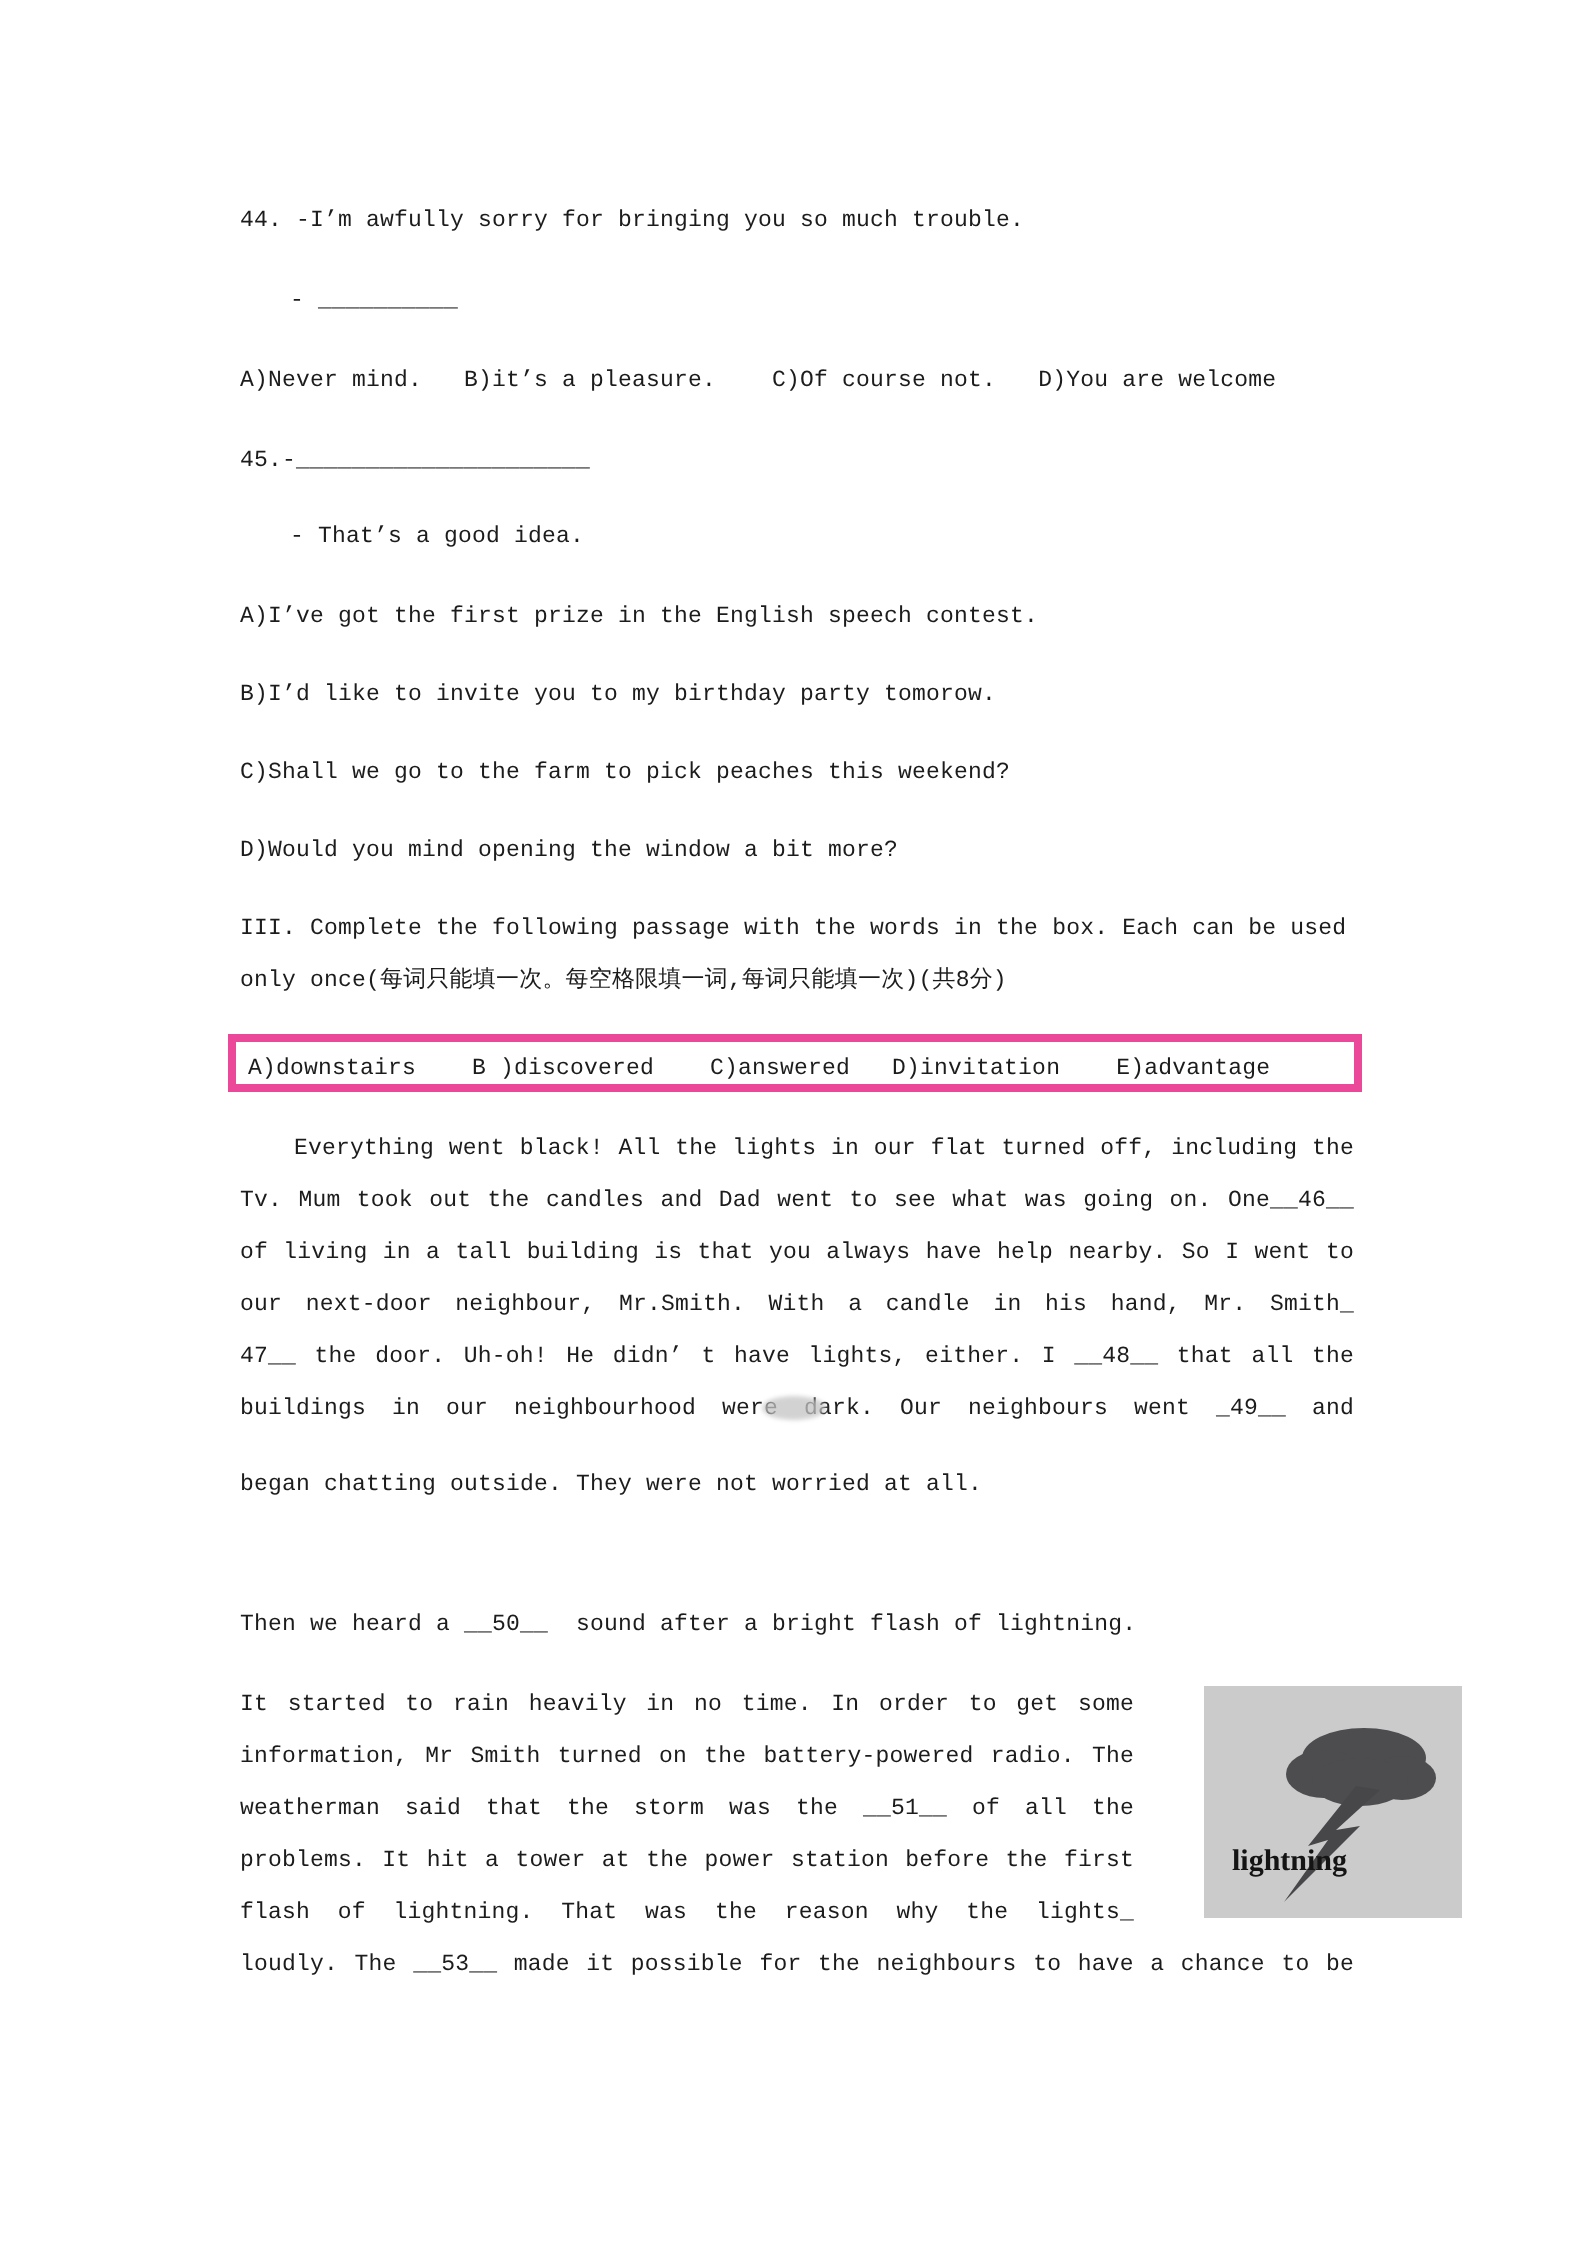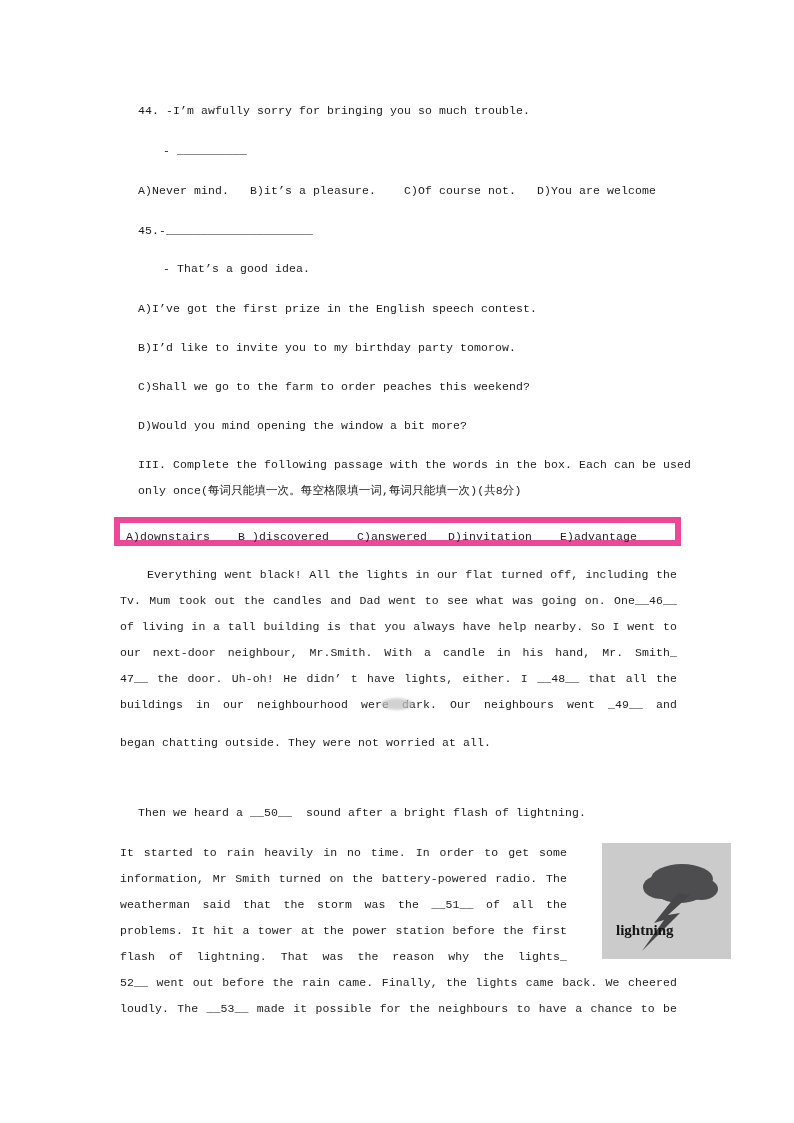--- a/index.html
+++ b/index.html
@@ -6,31 +6,31 @@
   html,body { background:#ffffff; }
   body {
     width:794px; height:1123px; position:relative; overflow:hidden;
     font-family:"Liberation Mono","DejaVu Sans Mono",monospace;
     color:#1c1c1c;
   }
   .page { position:absolute; inset:0; background:#ffffff; }
   .abs { position:absolute; }
   .preline {
     position:absolute; white-space:pre;
-    font-size:11.5px; line-height:15px; letter-spacing:0.1px;margin-left:18px;
+    font-size:11.5px; line-height:15px; letter-spacing:0.1px;
   }
   .jline {
     height:26px; line-height:26px; font-size:11.5px; letter-spacing:0.1px;
     text-align:justify; text-align-last:justify; white-space:normal;
   }
   .jline.lastline { text-align-last:left;margin-top:12px; }
   .jline.indent { text-indent:27px; }
   .wordbox {
     position:absolute; left:114px; width:567px; height:29px;
-    border:6px solid #ec4899; background:#ffffff;
+    border:4px solid #ec4899; background:#ffffff;
   }
   .wordbox span {
     display:block; padding-left:6px; line-height:27px;
     white-space:pre; font-size:11.5px; letter-spacing:0.1px;
   }
   .photo {
     position:absolute; left:578px; top:843px; width:129px; height:116px;
     background:#cbcbcb; box-shadow:0 0 0 1px #bfbfbf inset;margin-left:24px;
   }
   .smudge {
@@ -45,21 +45,21 @@
 <div class="page">
 
   <div class="preline" style="left:120px; top:103px;">44. -I’m awfully sorry for bringing you so much trouble.</div>
   <div class="preline" style="left:145px; top:143px;">- __________</div>
   <div class="preline" style="left:120px; top:183px;">A)Never mind.   B)it’s a pleasure.    C)Of course not.   D)You are welcome</div>
 
   <div class="preline" style="left:120px; top:223px;">45.-_____________________</div>
   <div class="preline" style="left:145px; top:261px;text-align:center;">- That’s a good idea.</div>
   <div class="preline" style="left:120px; top:301px;">A)I’ve got the first prize in the English speech contest.</div>
   <div class="preline" style="left:120px; top:340px;">B)I’d like to invite you to my birthday party tomorow.</div>
-  <div class="preline" style="left:120px; top:379px;">C)Shall we go to the farm to order peaches this weekend?</div>
+  <div class="preline" style="left:120px; top:379px;">C)Shall we go to the farm to pick peaches this weekend?</div>
   <div class="preline" style="left:120px; top:418px;">D)Would you mind opening the window a bit more?</div>
 
   <div class="preline" style="left:120px; top:457px;">III. Complete the following passage with the words in the box. Each can be used</div>
   <div class="preline" style="left:120px; top:483px;">only once(每词只能填一次。每空格限填一词,每词只能填一次)(共8分)</div>
 
   <div class="wordbox" style="top:517px;">
     <span>A)downstairs    B )discovered    C)answered   D)invitation    E)advantage</span>
   </div>
 
   <div class="abs" style="left:120px; top:562px; width:557px;">
@@ -79,21 +79,20 @@
 
   <div class="abs" style="left:120px; top:840px; width:447px;">
     <div class="jline">It started to rain heavily in no time. In order to get some</div>
     <div class="jline">information, Mr Smith turned on the battery-powered radio. The</div>
     <div class="jline">weatherman said that the storm was the __51__  of all the</div>
     <div class="jline">problems. It hit a tower at the power station before the first</div>
     <div class="jline">flash of lightning. That was the reason why the lights_</div>
   </div>
 
   <div class="abs" style="left:120px; top:970px; width:557px;">
-    <div class="jline">52__ went out before the rain came. Finally, the lights came back. We cheered</div>
     <div class="jline">loudly. The __53__ made it possible for the neighbours to have a chance to be</div>
   </div>
 
   <div class="photo">
     <svg width="129" height="116" viewBox="0 0 129 116">
       <rect x="0" y="0" width="129" height="116" fill="#cbcbcb"></rect>
       <g fill="#4d4d50">
         <ellipse cx="80" cy="36" rx="31" ry="15"></ellipse>
         <ellipse cx="60" cy="44" rx="19" ry="12"></ellipse>
         <ellipse cx="99" cy="46" rx="17" ry="11"></ellipse>

